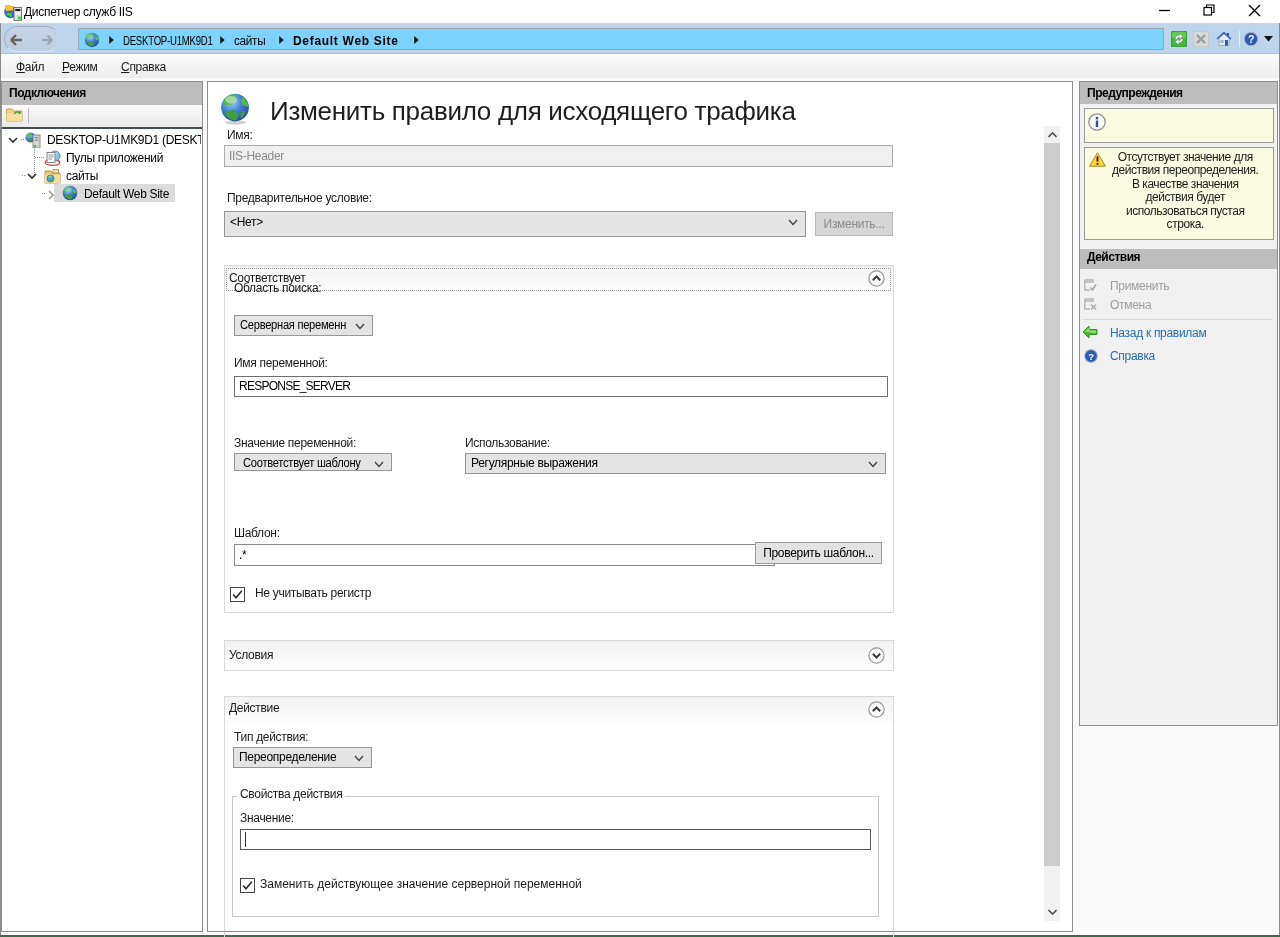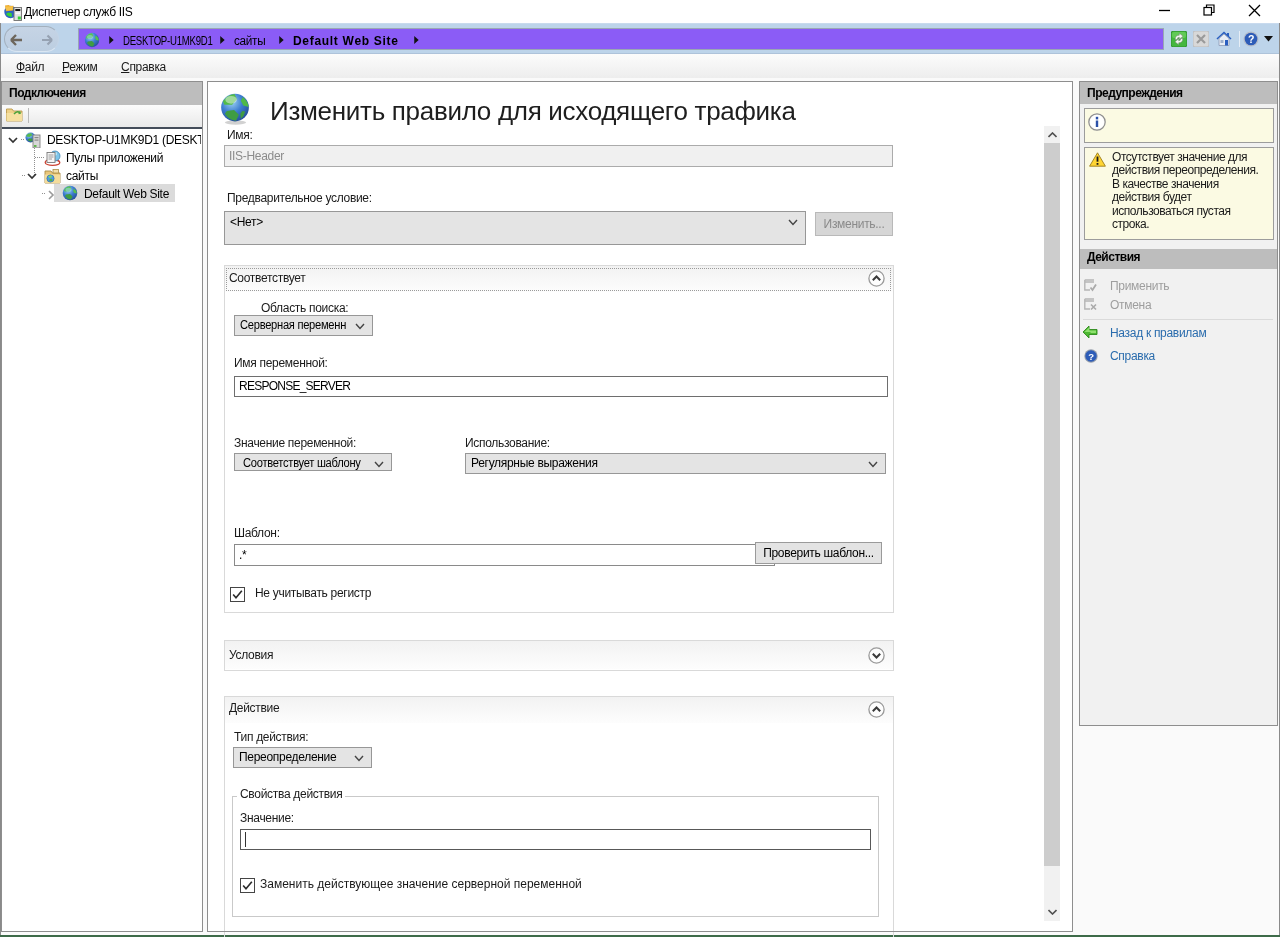--- a/index.html
+++ b/index.html
@@ -2,30 +2,30 @@
 <html><head>
 <meta charset="utf-8">
 <style>
 html,body{margin:0;padding:0;width:1280px;height:937px;overflow:hidden;
  font-family:"Liberation Sans",sans-serif;font-size:12px;color:#1a1a1a;background:#fff;letter-spacing:-0.3px;}
 .abs{position:absolute;}
 #win{position:absolute;left:0;top:0;width:1280px;height:937px;background:#f4f4f4;}
 #titlebar{left:0;top:0;width:1280px;height:23px;background:#fff;}
 #titletext{left:24px;top:5px;font-size:12px;color:#000;}
 #addrbar{left:0;top:23px;width:1280px;height:31px;background:#bdd4ea;border-top:1px solid #c8daee;border-bottom:1px solid #aec3da;box-sizing:border-box;}
-#bcrumb{left:78px;top:4px;width:1086px;height:22px;background:#8b5cf6;border:1px solid #99a6b4;box-sizing:border-box;padding-left:12px;}
+#bcrumb{left:78px;top:4px;width:1086px;height:22px;background:#7dd3fc;border:1px solid #99a6b4;box-sizing:border-box;padding-left:12px;}
 #menubar{left:0;top:54px;width:1280px;height:24px;background:linear-gradient(#fcfcfc,#ededed);}
 .menuitem{top:6px;color:#1a1a1a;}
 #mainbg{left:0;top:78px;width:1280px;height:854px;background:#fafafa;}
 #bottomstrip{left:0;top:932px;width:1280px;height:5px;background:#fbfbfb;}
 #greenbar{left:0;top:935px;width:1280px;height:2px;background:#3e6b49;}
 .panelhead{background:#bdbdbd;font-weight:bold;color:#000;}
 #leftpanel{left:1px;top:81px;width:202px;height:851px;background:#fff;}
 #cpanel{left:207px;top:81px;width:866px;height:851px;background:#fff;}
-#rpanel{left:1079px;top:81px;width:199px;height:645px;background:#f1f1f1;}
+#rpanel{left:1079px;top:81px;width:199px;height:645px;background:#f1f1f1;text-align:center;}
 .pborder{position:absolute;left:0;top:0;right:0;bottom:0;border:1px solid #8e8e8e;box-sizing:border-box;z-index:50;}
 .combo{background:#e4e4e4;border:1px solid #979797;box-sizing:border-box;line-height:19px;padding-left:5px;color:#000;overflow:hidden;white-space:nowrap;}
 .cvbox{position:absolute;right:1px;top:1px;width:19px;height:17px;background:#e4e4e4;}
 .cvbox svg{position:absolute;left:3px;top:6px;}
 .sect{background:#fff;}
 .sbd{position:absolute;left:0;top:0;right:0;bottom:0;border:1px solid #d9d9d9;box-sizing:border-box;z-index:40;}
 .secthead{position:absolute;left:1px;top:1px;right:1px;height:26px;background:linear-gradient(#f2f2f2,#fdfdfd);}
 .secttl{position:absolute;color:#1a1a1a;}
 .label{color:#1a1a1a;}
 .tinput{box-sizing:border-box;background:#fff;padding-left:4px;}
@@ -219,39 +219,39 @@
   <path d="M3 8.5 Q7.5 2 15 1 L17.5 6.5 12.5 12 4.5 12Z" fill="#53bb49"></path>
   <path d="M5 21.5 Q9 28 16.5 28.5 L19.5 22.5 14.5 17.5 7 18.5Z" fill="#3f9c42"></path>
   <path d="M23.5 4 Q29 8 29.5 14.5 L24 13 21.5 8Z" fill="#4fb848"></path>
   <path d="M26 19 Q25 24 21.5 26.5 L21 21.5 23 18.5Z" fill="#3f9c42"></path>
   <ellipse cx="11.5" cy="7" rx="6" ry="4" fill="#ffffff" opacity="0.45"></ellipse>
  </svg>
  <div class="abs" style="left:63px;top:15px;font-size:26px;color:#1e1e1e;">Изменить правило для исходящего трафика</div>
  <div class="label abs" style="left:20px;top:47px;">Имя:</div>
  <div class="tinput abs" style="left:17px;top:64px;width:669px;height:22px;background:#f0f0f0;border:1px solid #ababab;line-height:20px;color:#8b8b8b;">IIS-Header</div>
  <div class="label abs" style="left:20px;top:110px;">Предварительное условие:</div>
- <div class="combo abs" style="left:17px;top:130px;width:582px;height:34px;line-height:20px;">&lt;Нет&gt;
+ <div class="combo abs" style="left:17px;top:130px;width:582px;height:26px;line-height:20px;">&lt;Нет&gt;
   <span class="cvbox" style="height:18px;">
           <svg width="10" height="7" viewBox="0 0 10 7">
             <path d="M1 1 L5 5.5 L9 1" stroke="#444" stroke-width="1.4" fill="none"></path>
           </svg>
         </span>
  </div>
  <div class="abs" style="left:608px;top:131px;width:78px;height:24px;background:#d6d6d6;border:1px solid #b9b9b9;box-sizing:border-box;color:#8a8a8a;text-align:center;line-height:22px;">Изменить...</div>
 
  <div class="sect abs" style="left:17px;top:184px;width:670px;height:348px;border-radius:30px;">
         <div class="sbd"></div>
   <div class="secthead"></div>
   <div class="secttl" style="left:5px;top:6px;">Соответствует</div>
   <div class="abs" style="left:2px;top:3px;width:663px;height:21px;border:1px dotted #9a9a9a;"></div>
   <svg class="abs" style="left:644px;top:5px" width="17" height="17" viewBox="0 0 17 17">
    <circle cx="8.5" cy="8.5" r="7.6" fill="#fdfdfd" stroke="#9a9a9a" stroke-width="1.3"></circle>
    <path d="M4.8 10.3 L8.5 6.5 L12.2 10.3" stroke="#3a3a3a" stroke-width="2" fill="none"></path>
   </svg>
-  <div class="label abs" style="left:10px;top:36px;margin-left:27px;">Область поиска:</div>
+  <div class="label abs" style="left:10px;top:16px;">Область поиска:</div>
   <div class="combo abs" style="left:10px;top:50px;width:139px;height:21px;"><span style="display:inline-block;transform:scaleX(0.93);transform-origin:0 0;">Серверная переменн</span>
    <span class="cvbox">
             <svg width="10" height="7" viewBox="0 0 10 7">
               <path d="M1 1 L5 5.5 L9 1" stroke="#444" stroke-width="1.4" fill="none"></path>
             </svg>
           </span>
   </div>
   <div class="label abs" style="left:10px;top:91px;">Имя переменной:</div>
   <div class="tinput abs" style="left:10px;top:111px;width:654px;height:21px;border:1px solid #6e6e6e;line-height:19px;color:#000;letter-spacing:-0.75px;">RESPONSE_SERVER</div>
   <div class="label abs" style="left:10px;top:171px;">Значение переменной:</div>

